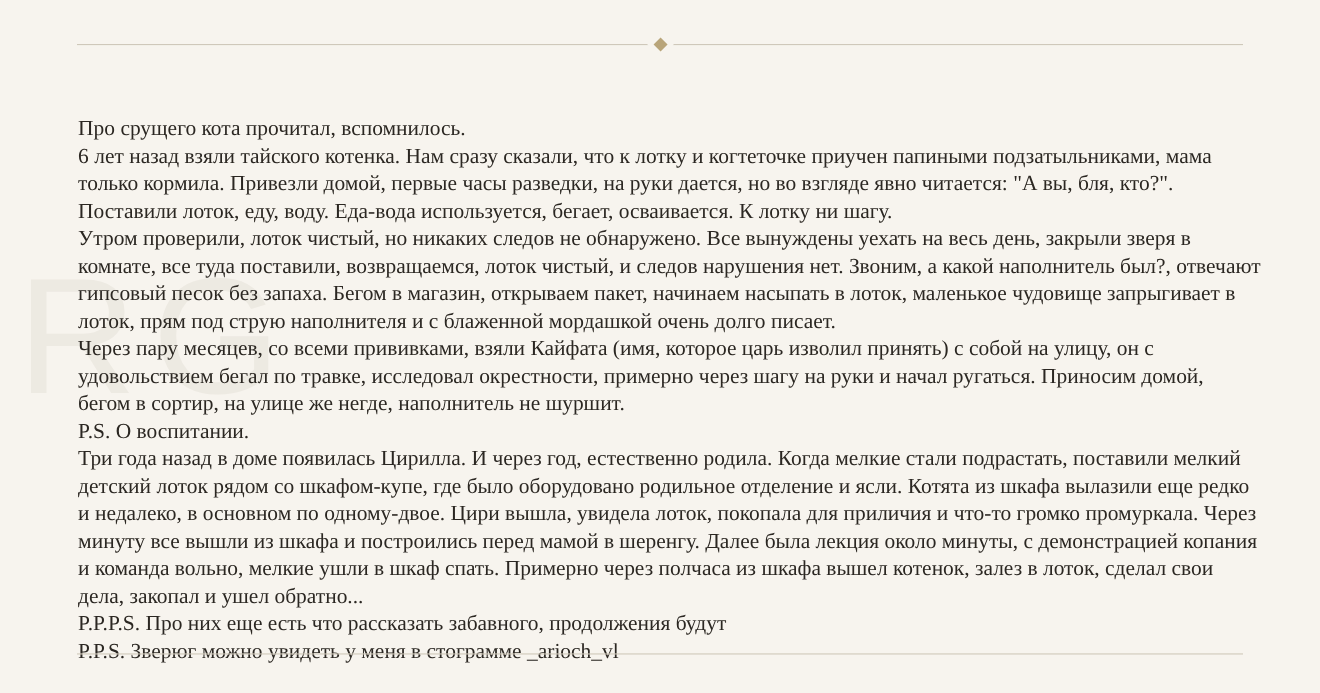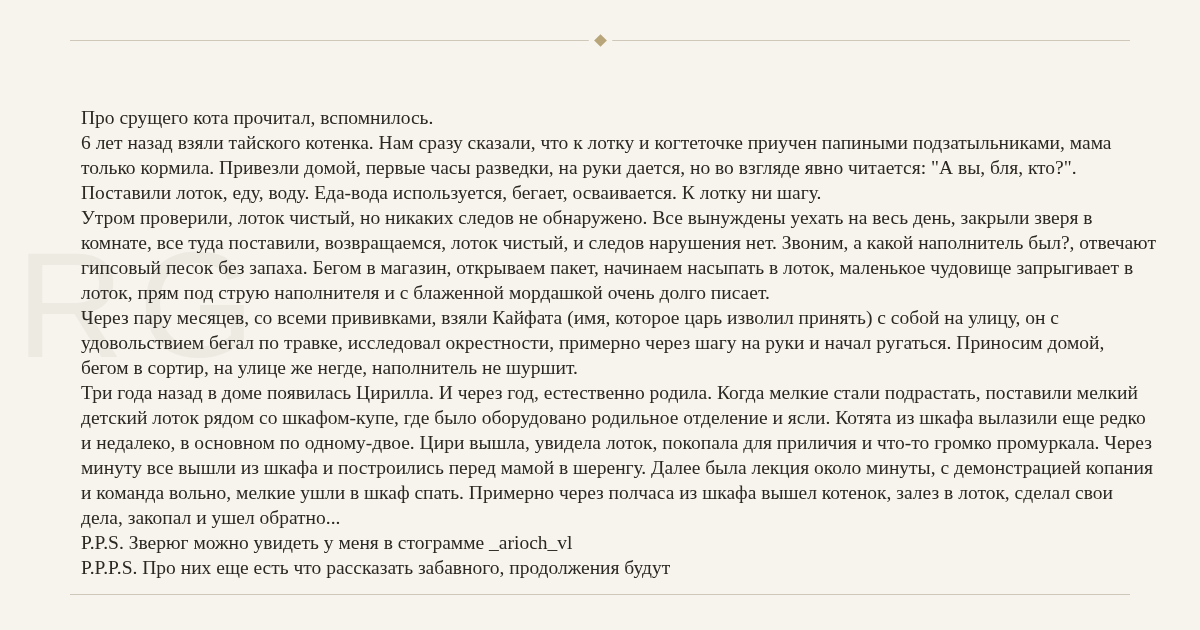--- a/index.html
+++ b/index.html
@@ -52,21 +52,21 @@
     position: relative;
     width: 9px;
     height: 9px;
     background: #b9a57a;
     transform: rotate(45deg);
     box-shadow: 0 0 0 4px #f7f4ee;
   }
 
   .content {
     position: absolute;
-    left: 81px;
+    left: 71px;
     top: 105px;
     width: 1075px;
   }
 
   .para {
     font-size: 19.5px;
     line-height: 25px;
     margin: 0;
     text-align: left;
     color: #2b2722;
@@ -80,20 +80,21 @@
 <div class="divider top">
   <div class="rule"></div>
   <div class="diamond"></div>
 </div>
 
 <div class="content">
   <p class="para">Про срущего кота прочитал, вспомнилось.</p>
   <p class="para">6 лет назад взяли тайского котенка. Нам сразу сказали, что к лотку и когтеточке приучен папиными подзатыльниками, мама только кормила. Привезли домой, первые часы разведки, на руки дается, но во взгляде явно читается: "А вы, бля, кто?". Поставили лоток, еду, воду. Еда-вода используется, бегает, осваивается. К лотку ни шагу.</p>
   <p class="para">Утром проверили, лоток чистый, но никаких следов не обнаружено. Все вынуждены уехать на весь день, закрыли зверя в комнате, все туда поставили, возвращаемся, лоток чистый, и следов нарушения нет. Звоним, а какой наполнитель был?, отвечают гипсовый песок без запаха. Бегом в магазин, открываем пакет, начинаем насыпать в лоток, маленькое чудовище запрыгивает в лоток, прям под струю наполнителя и с блаженной мордашкой очень долго писает.</p>
   <p class="para">Через пару месяцев, со всеми прививками, взяли Кайфата (имя, которое царь изволил принять) с собой на улицу, он с удовольствием бегал по травке, исследовал окрестности, примерно через шагу на руки и начал ругаться. Приносим домой, бегом в сортир, на улице же негде, наполнитель не шуршит.</p>
+  <p class="para">P.S. О воспитании.</p>
   <p class="para">Три года назад в доме появилась Цирилла. И через год, естественно родила. Когда мелкие стали подрастать, поставили мелкий детский лоток рядом со шкафом-купе, где было оборудовано родильное отделение и ясли. Котята из шкафа вылазили еще редко и недалеко, в основном по одному-двое. Цири вышла, увидела лоток, покопала для приличия и что-то громко промуркала. Через минуту все вышли из шкафа и построились перед мамой в шеренгу. Далее была лекция около минуты, с демонстрацией копания и команда вольно, мелкие ушли в шкаф спать. Примерно через полчаса из шкафа вышел котенок, залез в лоток, сделал свои дела, закопал и ушел обратно...</p>
+  <p class="para">P.P.P.S. Про них еще есть что рассказать забавного, продолжения будут</p>
   <p class="para">P.P.S. Зверюг можно увидеть у меня в стограмме _arioch_vl</p>
-  <p class="para">P.P.P.S. Про них еще есть что рассказать забавного, продолжения будут</p>
 </div>
 
 <div class="divider bottom">
   <div class="rule"></div>
 </div>
 
 </body></html>

